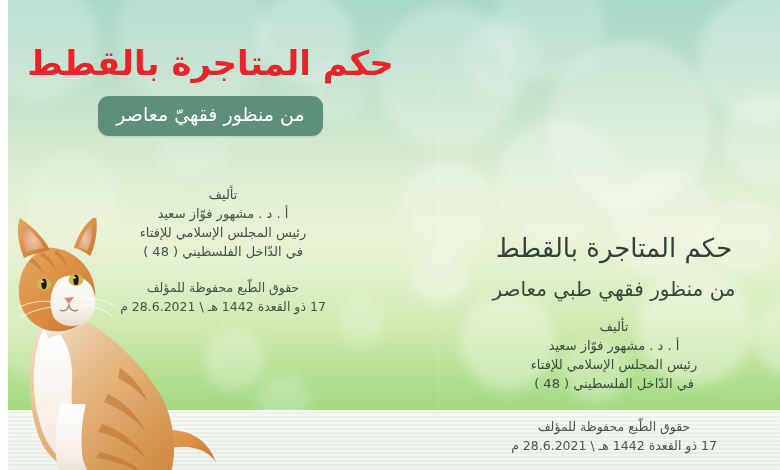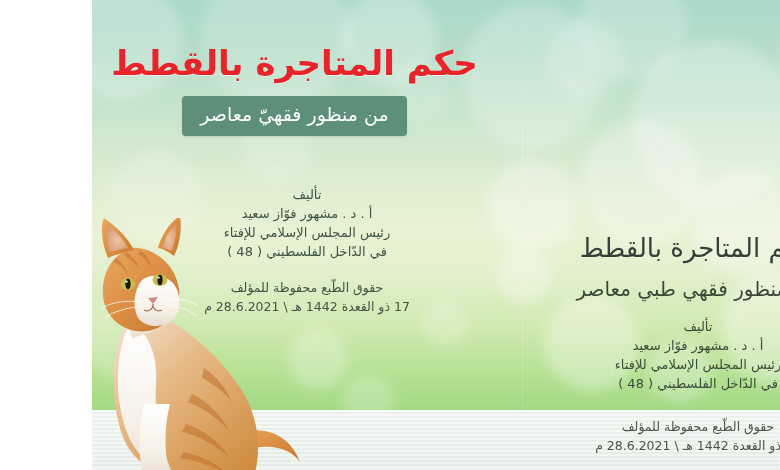--- a/index.html
+++ b/index.html
@@ -4,21 +4,21 @@
 <title>حكم المتاجرة بالقطط</title>
 <style>
   html,body{margin:0;padding:0;}
   body{
     width:780px;height:470px;overflow:hidden;
     font-family:"DejaVu Sans","Liberation Sans",sans-serif;
     background:#ffffff;
   }
 
   .poster{
-    position:relative;width:688px;height:470px;overflow:hidden;
+    position:relative;width:772px;height:470px;overflow:hidden;
     background:
       linear-gradient(180deg,
         #a9d9c9 0%,
         #b7ddc9 12%,
         #cbe6cd 26%,
         #dfeed2 40%,
         #e9f2d4 50%,
         #e2f0cd 58%,
         #cfe9ae 70%,
         #b4e092 80%,
@@ -64,21 +64,21 @@
     text-shadow:0 1px 0 rgba(255,255,255,.45);
     letter-spacing:0px;
   }
   .badge-wrap{margin-top:14px;display:flex;justify-content:center;}
   .sub-badge{
     display:inline-block;
     background:#5e8f7b;
     color:#ffffff;
     font-size:19px;line-height:1;
     padding:9px 18px 12px 18px;
-    border-radius:4px;
+    border-radius:11px;
     box-shadow:0 1px 2px rgba(0,0,0,.10);
   }
 
   
   .left-credits{
     position:absolute;left:40px;top:186px;width:350px;text-align:center;
     color:#3f5446;
   }
   .left-credits .ln{font-size:13px;line-height:1.45;margin:0;}
   .left-credits .author-block{margin:0;}

